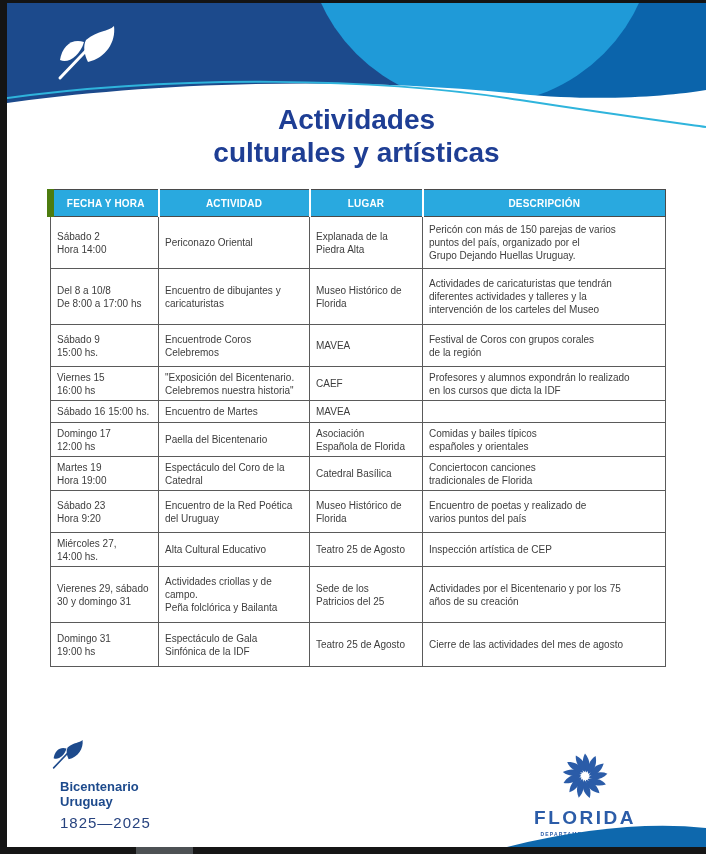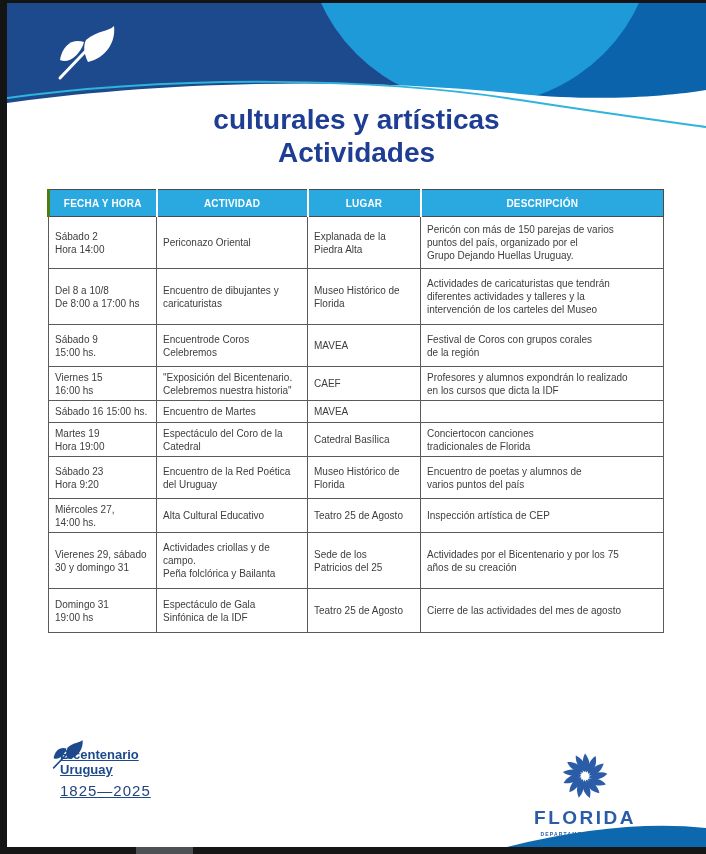--- a/index.html
+++ b/index.html
@@ -25,28 +25,28 @@
     position:absolute;left:47px;top:189px;z-index:6;
     border-collapse:collapse;table-layout:fixed;width:615px;
     font-size:10px;line-height:13px;color:#3d3d3d;
   }
   .events-table th{
     background:#29a9df;color:#ffffff;font-size:10px;font-weight:bold;
     text-align:center;vertical-align:middle;padding:2px 3px;
     border-top:1px solid #4a4a4a;border-bottom:1px solid #4a4a4a;
     border-left:2px solid #ffffff;letter-spacing:.2px;
   }
-  .events-table th:first-child{border-left:3px solid #4d7c0f;}
+  .events-table th:first-child{border-left:7px solid #4d7c0f;}
   .events-table th:last-child{border-right:1px solid #4a4a4a;}
   .events-table td{
     border:1px solid #5a5a5a;vertical-align:middle;
     padding:2px 4px 2px 6px;white-space:pre-line;
   }
 
-  .footer-left{position:absolute;left:60px;top:747px;z-index:6;color:#1d4a8c;text-decoration:underline;}
+  .footer-left{position:absolute;left:60px;top:779px;z-index:6;color:#1d4a8c;}
   .footer-left .bl{font-size:13px;font-weight:bold;line-height:15px;}
   .footer-left .years{font-size:15px;font-weight:normal;letter-spacing:1px;margin-top:5px;color:#27437f;}
   .feather-footer{position:absolute;left:52px;top:740px;z-index:6;}
 
   .footer-right{position:absolute;left:520px;top:750px;width:130px;z-index:6;text-align:center;color:#2b5ca8;}
   .florida-name{font-size:19px;letter-spacing:2.5px;font-weight:600;margin-top:1px;}
   .florida-tag{font-size:5px;letter-spacing:1.2px;font-weight:bold;margin-top:2px;}
 
   .bottom-arc{position:absolute;left:0;top:810px;width:706px;height:44px;z-index:10;pointer-events:none;}
 </style>
@@ -62,22 +62,22 @@
     <path d="M0,104 C150,82 350,76 520,94 C600,102 670,96 706,90 L706,192 L0,192 Z" fill="#ffffff"></path>
     <path d="M0,99 C180,74 380,78 520,100 C610,114 670,122 706,127" fill="none" stroke="#2fb4dc" stroke-width="2"></path>
     <g transform="translate(58,26)" fill="#ffffff">
       <path d="M26,16 C14,12 4,20 2,34 C10,38 22,30 26,16 Z"></path>
       <path d="M28,14 C40,4 50,6 56,0 C58,16 48,32 30,36 C26,28 25,20 28,14 Z"></path>
       <path d="M2,52 L44,8" stroke="#ffffff" stroke-width="3" fill="none" stroke-linecap="round"></path>
     </g>
   </svg>
 
   <div class="title-block">
+    <div>Actividades</div>
     <div>culturales y artísticas</div>
-    <div>Actividades</div>
   </div>
 
   <table class="events-table">
     <colgroup>
       <col style="width:108px">
         <col style="width:151px">
         <col style="width:113px">
         <col style="width:243px">
     </colgroup>
     <thead>
@@ -128,36 +128,45 @@
         <td>Profesores  y alumnos expondrán lo realizado
 en los cursos que dicta la IDF</td>
       </tr>
       <tr style="height:22px">
         <td>Sábado 16 15:00 hs.</td>
         <td>Encuentro de Martes</td>
         <td>MAVEA</td>
         <td></td>
       </tr>
       <tr style="height:34px">
+        <td>Domingo 17
+12:00 hs</td>
+        <td>Paella del Bicentenario</td>
+        <td>Asociación
+Española de Florida</td>
+        <td>Comidas y bailes típicos
+españoles y orientales</td>
+      </tr>
+      <tr style="height:34px">
         <td>Martes 19
 Hora 19:00</td>
         <td>Espectáculo del Coro de la
 Catedral</td>
         <td>Catedral Basílica</td>
         <td>Conciertocon canciones
 tradicionales de Florida</td>
       </tr>
       <tr style="height:42px">
         <td>Sábado 23
 Hora 9:20</td>
         <td>Encuentro de la Red Poética
 del Uruguay</td>
         <td>Museo Histórico de
 Florida</td>
-        <td>Encuentro de poetas y alumnos de
+        <td>Encuentro de poetas y realizado de
 varios puntos del país</td>
       </tr>
       <tr style="height:34px">
         <td>Miércoles 27,
 14:00 hs.</td>
         <td>Alta Cultural Educativo</td>
         <td>Teatro 25 de Agosto</td>
         <td>Inspección artística de CEP</td>
       </tr>
       <tr style="height:56px">

